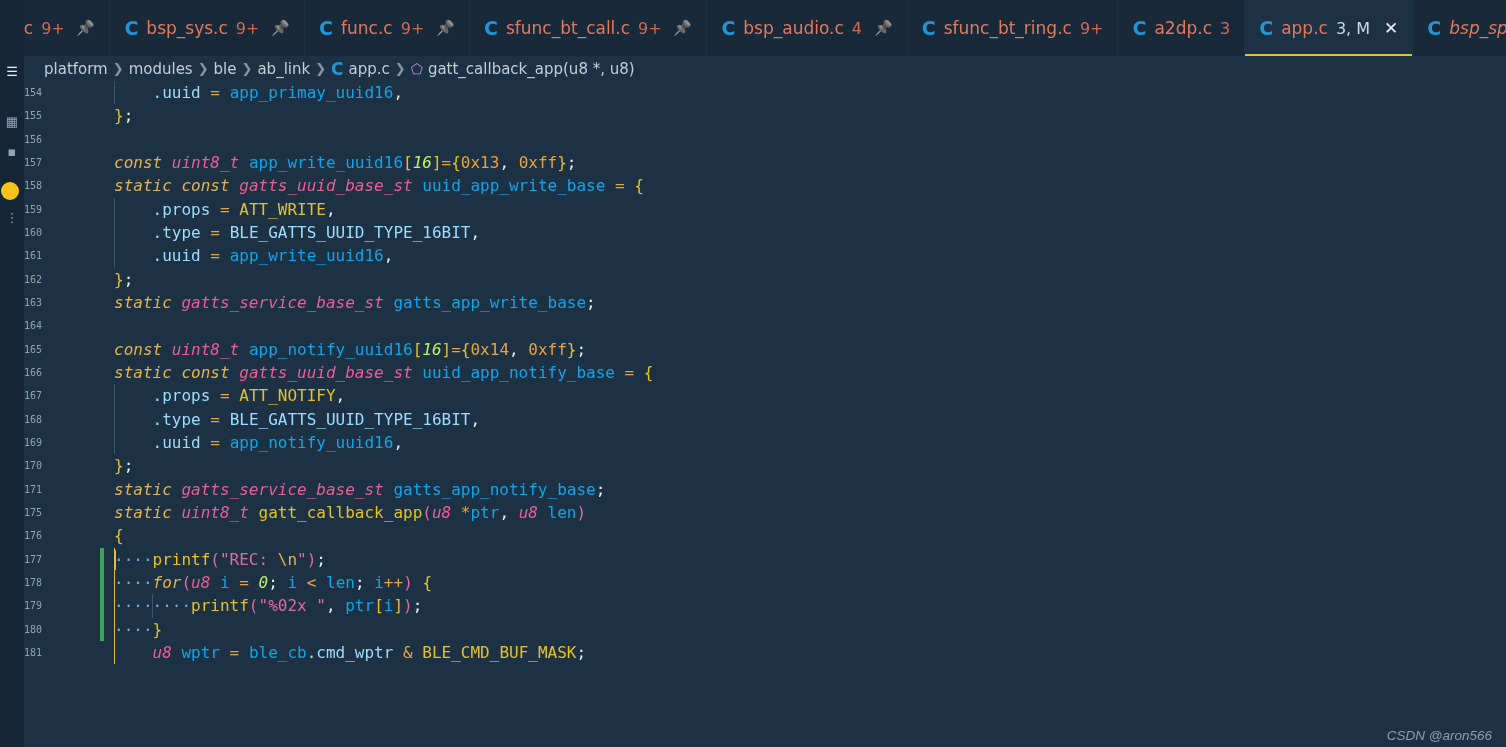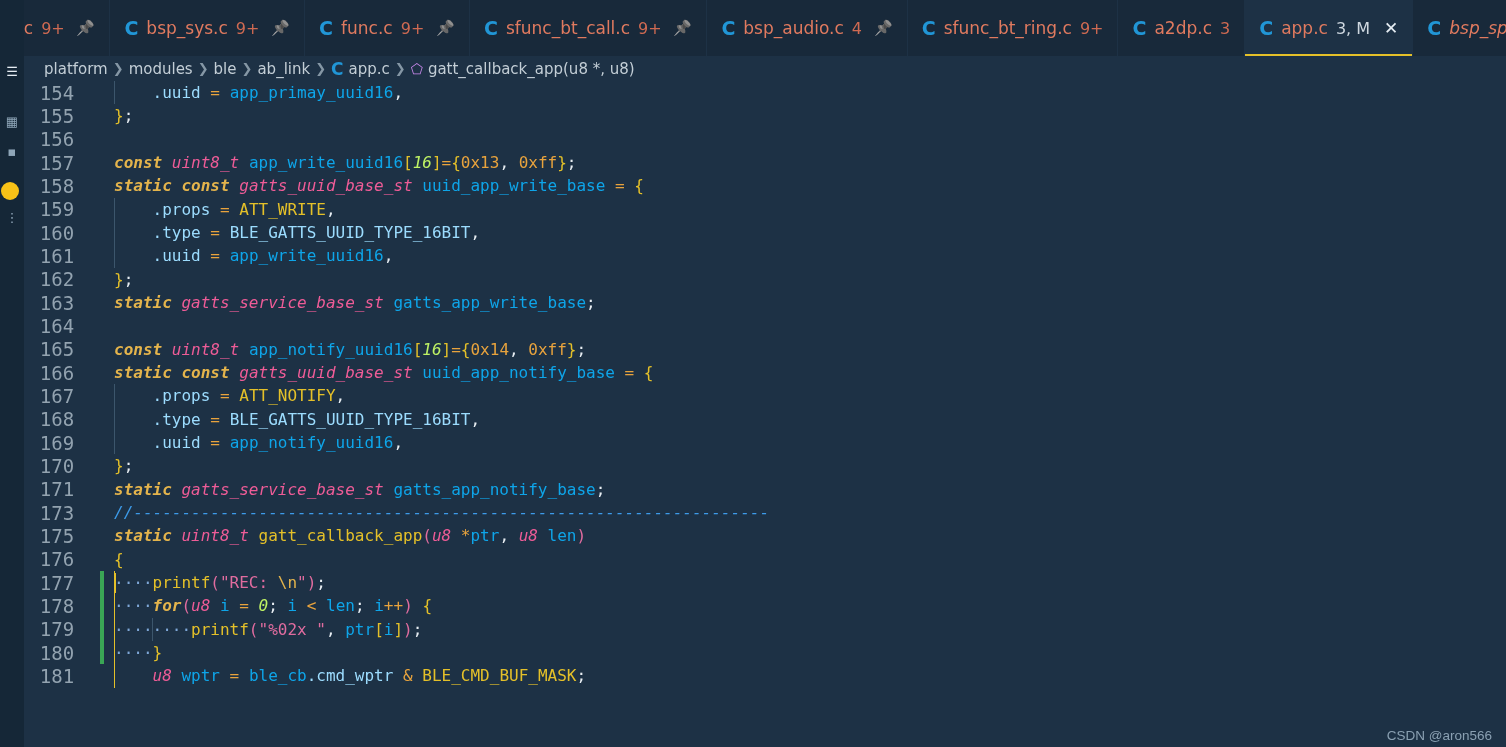--- a/index.html
+++ b/index.html
@@ -82,35 +82,35 @@
     position: absolute; left: 24px; top: 81px; right: 0; bottom: 0;
     background: #1d3145; overflow: hidden;
     font-family: "DejaVu Sans Mono", monospace;
     font-size: 16px;
   }
   .code-row {
     position: relative; height: 23.33px; display: flex; align-items: center;
     white-space: pre;
   }
   .gutter {
-    width: 76px; flex: 0 0 76px; text-align: center; padding-right: 10px;
-    color: #93a3b0; font-size: 19px;
+    width: 76px; flex: 0 0 76px; text-align: left; padding-right: 10px;
+    color: #93a3b0; font-size: 10px;
     font-family: "DejaVu Sans Mono", monospace;
   }
   .gitbar { width: 4px; flex: 0 0 4px; height: 23.33px; background: transparent; }
   .gitbar.modified { background: #3aa655; }
   .codecell {
     position: relative; flex: 1 1 auto; padding-left: 10px;
     height: 23.33px; line-height: 23.33px;
     color: #e8eef3;
   }
   .sel { background: #0a59ae; }
 
   
-  .t-kw      { color: #e4b44c; font-style: italic; font-weight: bold; }   
+  .t-kw      { color: #e4b44c; font-style: italic; }   
   .t-type    { color: #ee5c97; font-style: italic; }   
   .t-plain   { color: #e8eef3; }
   .t-op      { color: #e8a33d; }
   .t-num     { color: #bef264; font-style: italic; }
   .t-numhex  { color: #e8a33d; }
   .t-bracketY{ color: #e4c029; }
   .t-bracketP{ color: #e06c9f; }
   .t-const   { color: #e4c029; }   
   .t-ident   { color: #9cdcfe; }   
   .t-prop    { color: #9cdcfe; }
@@ -127,20 +127,21 @@
   .cursor {
     position: absolute; top: 2px; width: 2px; height: 20px; background: #e4e4e4;
   }
 
   
   .watermark {
     position: absolute; right: 14px; bottom: 4px;
     color: #8aa0b2; font-size: 13.5px;
     font-family: "Liberation Sans", sans-serif;
     z-index: 9;
+    font-style: italic;
   }
 </style>
 </head>
 <body>
 
 <div id="app">
 
   <div class="activitybar">
     <div class="ab-icon selected" style="top:62px">☰</div>
     <div class="ab-icon" style="top:112px">▦</div>
@@ -229,21 +230,20 @@
       <div class="code-row"><div class="gutter">162</div><div class="gitbar"></div><div class="codecell"><span class="t-plain"></span><span class="t-bracketY">}</span><span class="t-plain">;</span></div></div>
       <div class="code-row"><div class="gutter">163</div><div class="gitbar"></div><div class="codecell"><span class="t-plain"></span><span class="t-kw">static</span><span class="t-plain"> </span><span class="t-type">gatts_service_base_st</span><span class="t-plain"> </span><span class="t-var">gatts_app_write_base</span><span class="t-plain">;</span></div></div>
       <div class="code-row"><div class="gutter">164</div><div class="gitbar"></div><div class="codecell"><span class="t-plain"></span></div></div>
       <div class="code-row"><div class="gutter">165</div><div class="gitbar"></div><div class="codecell"><span class="t-plain"></span><span class="t-kw">const</span><span class="t-plain"> </span><span class="t-type">uint8_t</span><span class="t-plain"> </span><span class="t-var">app_notify_uuid16</span><span class="t-bracketY">[</span><span class="t-num">16</span><span class="t-bracketY">]</span><span class="t-op">=</span><span class="t-bracketY">{</span><span class="t-numhex">0x14</span><span class="t-plain">,</span><span class="t-plain"> </span><span class="t-numhex">0xff</span><span class="t-bracketY">}</span><span class="t-plain">;</span></div></div>
       <div class="code-row"><div class="gutter">166</div><div class="gitbar"></div><div class="codecell"><span class="t-plain"></span><span class="t-kw">static</span><span class="t-plain"> </span><span class="t-kw">const</span><span class="t-plain"> </span><span class="t-type">gatts_uuid_base_st</span><span class="t-plain"> </span><span class="t-var">uuid_app_notify_base</span><span class="t-plain"> </span><span class="t-op">=</span><span class="t-plain"> </span><span class="t-bracketY">{</span></div></div>
       <div class="code-row"><div class="gutter">167</div><div class="gitbar"></div><div class="codecell"><span class="t-plain">&nbsp;&nbsp;&nbsp;&nbsp;</span><span class="t-prop">.props</span><span class="t-plain"> </span><span class="t-op">=</span><span class="t-plain"> </span><span class="t-const">ATT_NOTIFY</span><span class="t-plain">,</span><div class="iguide" style="left: 10px;"></div></div></div>
       <div class="code-row"><div class="gutter">168</div><div class="gitbar"></div><div class="codecell"><span class="t-plain">&nbsp;&nbsp;&nbsp;&nbsp;</span><span class="t-prop">.type</span><span class="t-plain"> </span><span class="t-op">=</span><span class="t-plain"> </span><span class="t-ident">BLE_GATTS_UUID_TYPE_16BIT</span><span class="t-plain">,</span><div class="iguide" style="left: 10px;"></div></div></div>
       <div class="code-row"><div class="gutter">169</div><div class="gitbar"></div><div class="codecell"><span class="t-plain">&nbsp;&nbsp;&nbsp;&nbsp;</span><span class="t-prop">.uuid</span><span class="t-plain"> </span><span class="t-op">=</span><span class="t-plain"> </span><span class="t-var">app_notify_uuid16</span><span class="t-plain">,</span><div class="iguide" style="left: 10px;"></div></div></div>
       <div class="code-row"><div class="gutter">170</div><div class="gitbar"></div><div class="codecell"><span class="t-plain"></span><span class="t-bracketY">}</span><span class="t-plain">;</span></div></div>
       <div class="code-row"><div class="gutter">171</div><div class="gitbar"></div><div class="codecell"><span class="t-plain"></span><span class="t-kw">static</span><span class="t-plain"> </span><span class="t-type">gatts_service_base_st</span><span class="t-plain"> </span><span class="t-var">gatts_app_notify_base</span><span class="t-plain">;</span></div></div>
-      <div class="code-row"><div class="gutter">173</div><div class="gitbar"></div><div class="codecell"><span class="t-plain"></span><span class="t-comment">//------------------------------------------------------------------</span></div></div>
       <div class="code-row"><div class="gutter">175</div><div class="gitbar"></div><div class="codecell"><span class="t-plain"></span><span class="t-kw">static</span><span class="t-plain"> </span><span class="t-type">uint8_t</span><span class="t-plain"> </span><span class="t-fn">gatt_callback_app</span><span class="t-bracketP">(</span><span class="t-type">u8</span><span class="t-plain"> </span><span class="t-op">*</span><span class="t-var">ptr</span><span class="t-plain">,</span><span class="t-plain"> </span><span class="t-type">u8</span><span class="t-plain"> </span><span class="t-var">len</span><span class="t-bracketP">)</span></div></div>
       <div class="code-row"><div class="gutter">176</div><div class="gitbar"></div><div class="codecell"><span class="t-plain"></span><span class="t-bracketY">{</span></div></div>
       <div class="code-row"><div class="gutter">177</div><div class="gitbar modified"></div><div class="codecell"><div class="sel" style="position: absolute; left: 10px; top: 0px; height: 23.33px; width: 213.64px; z-index: -1;"></div><span class="t-plain">&nbsp;&nbsp;&nbsp;&nbsp;</span><span class="t-fn">printf</span><span class="t-bracketP">(</span><span class="t-str">"REC: </span><span class="t-esc">\n</span><span class="t-str">"</span><span class="t-bracketP">)</span><span class="t-plain">;</span><div class="iguide active" style="left: 10px;"></div><div style="position: absolute; left: 10px; top: 0px; height: 23.33px; line-height: 23.33px; color: rgb(127, 168, 216); white-space: pre; pointer-events: none;">····</div><div class="cursor" style="left: 10px; background: rgb(228, 192, 41);"></div></div></div>
       <div class="code-row"><div class="gutter">178</div><div class="gitbar modified"></div><div class="codecell"><div class="sel" style="position: absolute; left: 10px; top: 0px; height: 23.33px; width: 319.46px; z-index: -1;"></div><span class="t-plain">&nbsp;&nbsp;&nbsp;&nbsp;</span><span class="t-kw">for</span><span class="t-bracketP">(</span><span class="t-type">u8</span><span class="t-plain"> </span><span class="t-var">i</span><span class="t-plain"> </span><span class="t-op">=</span><span class="t-plain"> </span><span class="t-num">0</span><span class="t-plain">;</span><span class="t-plain"> </span><span class="t-var">i</span><span class="t-plain"> </span><span class="t-op">&lt;</span><span class="t-plain"> </span><span class="t-var">len</span><span class="t-plain">;</span><span class="t-plain"> </span><span class="t-var">i</span><span class="t-op">+</span><span class="t-op">+</span><span class="t-bracketP">)</span><span class="t-plain"> </span><span class="t-bracketY">{</span><div class="iguide active" style="left: 10px;"></div><div style="position: absolute; left: 10px; top: 0px; height: 23.33px; line-height: 23.33px; color: rgb(127, 168, 216); white-space: pre; pointer-events: none;">····</div></div></div>
       <div class="code-row"><div class="gutter">179</div><div class="gitbar modified"></div><div class="codecell"><div class="sel" style="position: absolute; left: 10px; top: 0px; height: 23.33px; width: 309.84px; z-index: -1;"></div><span class="t-plain">&nbsp;&nbsp;&nbsp;&nbsp;&nbsp;&nbsp;&nbsp;&nbsp;</span><span class="t-fn">printf</span><span class="t-bracketP">(</span><span class="t-str">"%02x "</span><span class="t-plain">,</span><span class="t-plain"> </span><span class="t-var">ptr</span><span class="t-bracketY">[</span><span class="t-var">i</span><span class="t-bracketY">]</span><span class="t-bracketP">)</span><span class="t-plain">;</span><div class="iguide active" style="left: 10px;"></div><div class="iguide" style="left: 48.48px;"></div><div style="position: absolute; left: 10px; top: 0px; height: 23.33px; line-height: 23.33px; color: rgb(127, 168, 216); white-space: pre; pointer-events: none;">········</div></div></div>
       <div class="code-row"><div class="gutter">180</div><div class="gitbar modified"></div><div class="codecell"><div class="sel" style="position: absolute; left: 10px; top: 0px; height: 23.33px; width: 50.1px; z-index: -1;"></div><span class="t-plain">&nbsp;&nbsp;&nbsp;&nbsp;</span><span class="t-bracketY">}</span><div class="iguide active" style="left: 10px;"></div><div style="position: absolute; left: 10px; top: 0px; height: 23.33px; line-height: 23.33px; color: rgb(127, 168, 216); white-space: pre; pointer-events: none;">····</div></div></div>
       <div class="code-row"><div class="gutter">181</div><div class="gitbar"></div><div class="codecell"><span class="t-plain">&nbsp;&nbsp;&nbsp;&nbsp;</span><span class="t-type">u8</span><span class="t-plain"> </span><span class="t-var">wptr</span><span class="t-plain"> </span><span class="t-op">=</span><span class="t-plain"> </span><span class="t-var">ble_cb</span><span class="t-prop">.cmd_wptr</span><span class="t-plain"> </span><span class="t-op">&amp;</span><span class="t-plain"> </span><span class="t-const">BLE_CMD_BUF_MASK</span><span class="t-plain">;</span><div class="iguide active" style="left: 10px;"></div></div></div>
     </div>
 
   <div class="watermark">CSDN @aron566</div>

